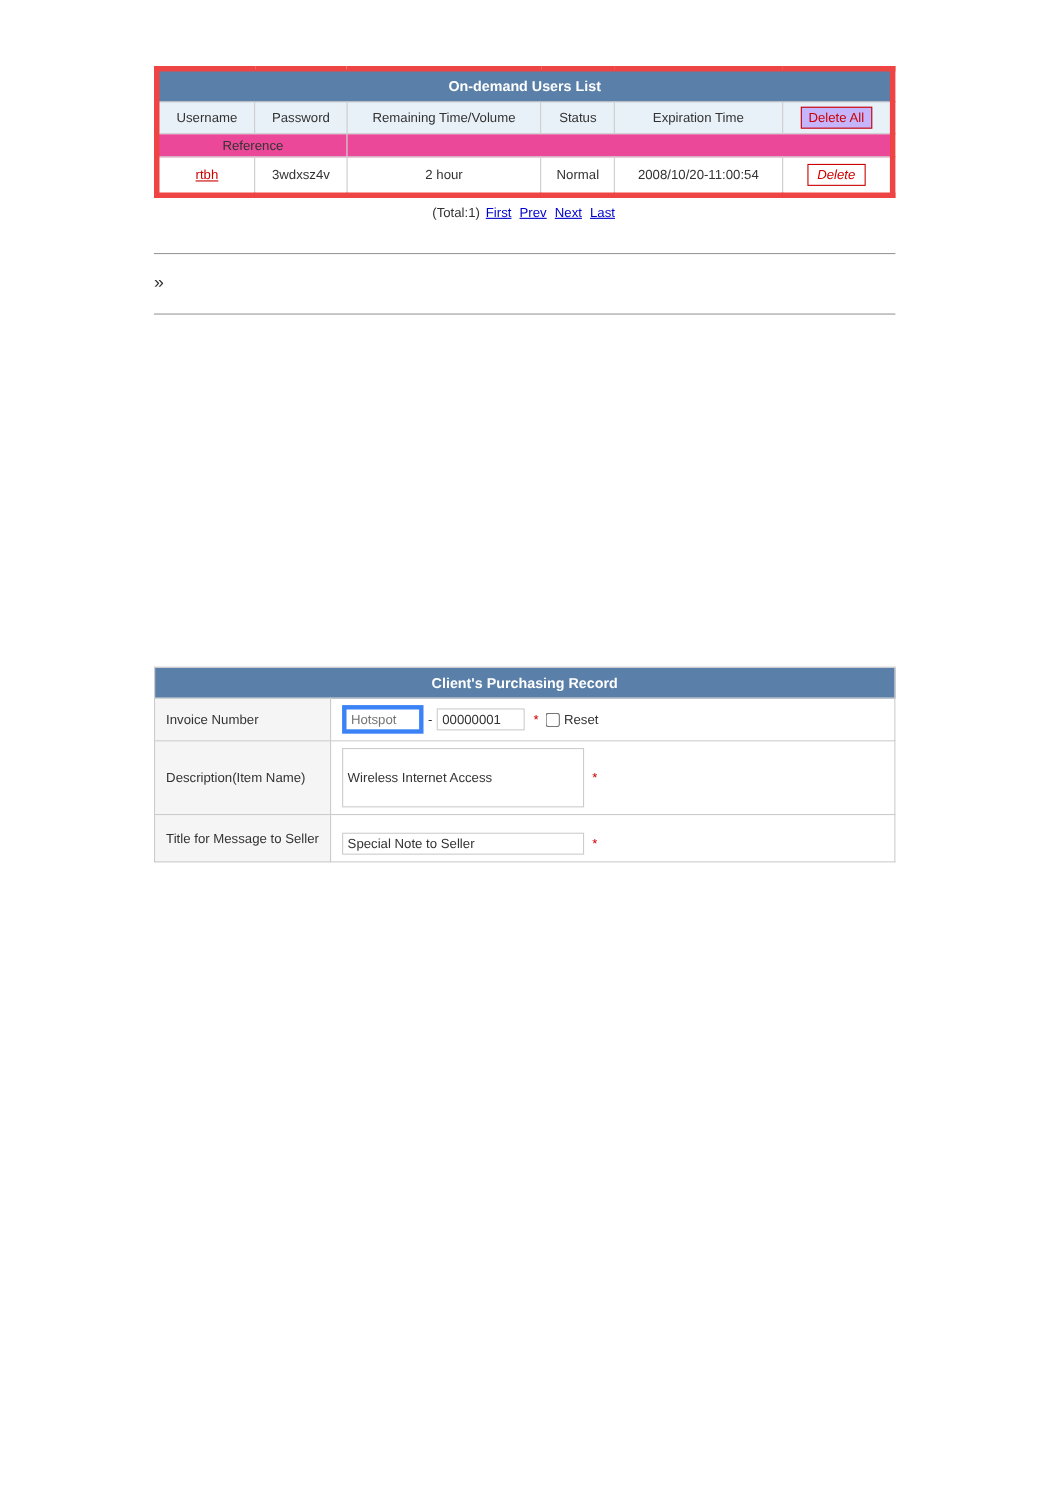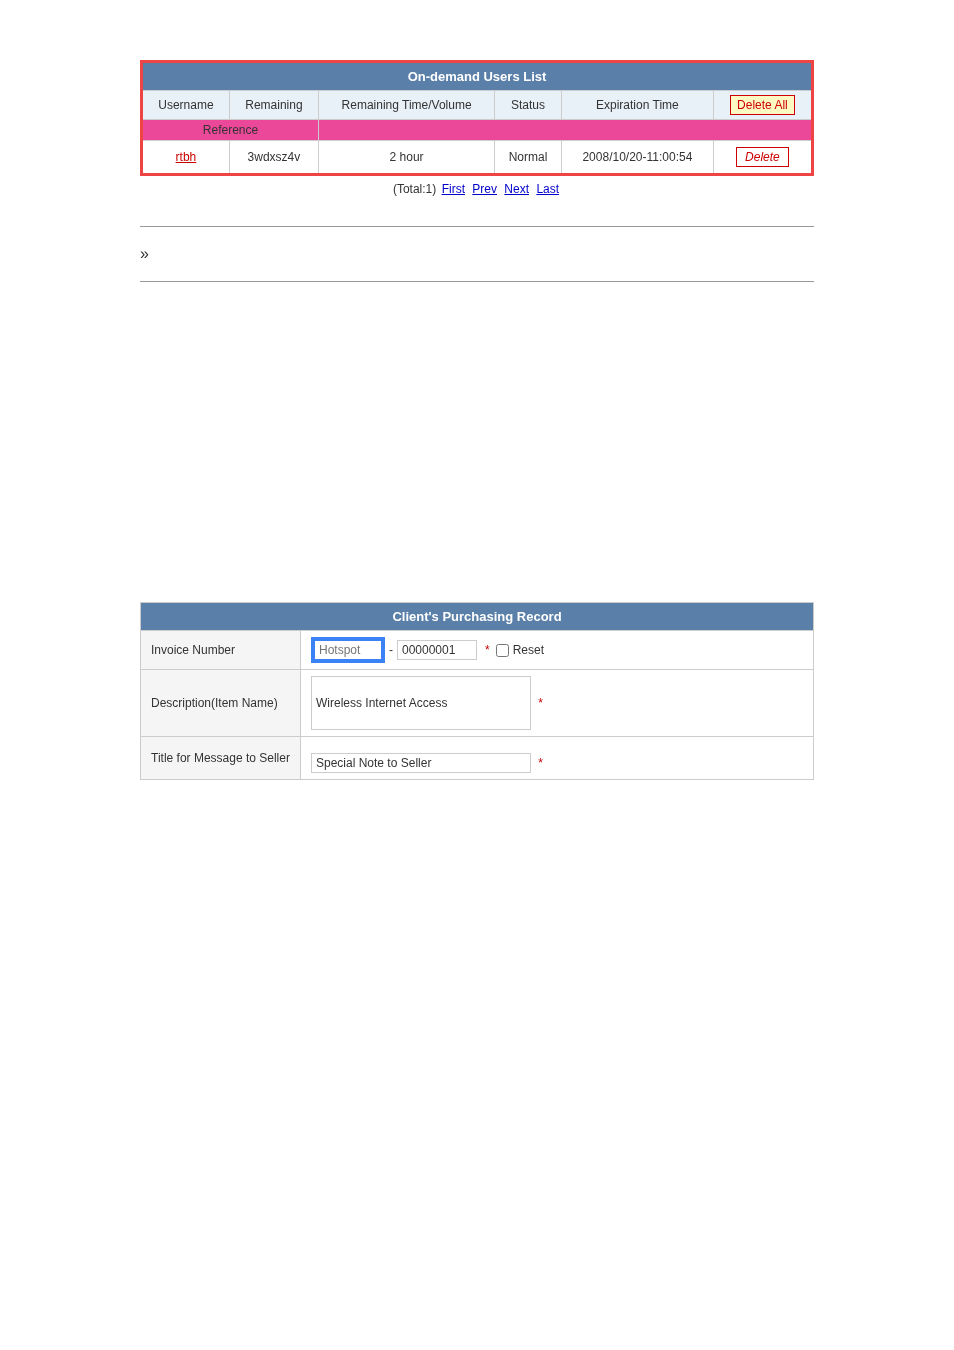--- a/index.html
+++ b/index.html
@@ -17,21 +17,21 @@
     }
 
     
     .users-table-wrapper {
       margin-bottom: 10px;
     }
 
     .users-table {
       width: 100%;
       border-collapse: collapse;
-      border: 3px solid #ef4444;
+      border: 5px solid #ef4444;
     }
 
     .users-table .table-header-row td {
       background: #5a7fa8;
       color: #fff;
       text-align: center;
       font-weight: bold;
       padding: 6px 8px;
       font-size: 13px;
     }
@@ -54,21 +54,21 @@
 
     .users-table .reference-row td {
       border: 1px solid #ccc;
       padding: 3px 8px;
       text-align: center;
       font-size: 12px;
       background: #ec4899;
     }
 
     .delete-all-btn {
-      background: #fef9c3;
+      background: #c4b5fd;
       border: 1px solid #cc0000;
       color: #cc0000;
       padding: 2px 6px;
       cursor: pointer;
       font-size: 12px;
     }
 
     .delete-btn {
       background: #fff;
       border: 1px solid #cc0000;
@@ -209,21 +209,21 @@
 <div class="page-wrapper">
 
   <div class="users-table-wrapper">
     <table class="users-table">
       <tbody>
           <tr class="table-header-row">
         <td colspan="6">On-demand Users List</td>
       </tr>
       <tr class="col-header-row">
         <td>Username</td>
-        <td>Remaining</td>
+        <td>Password</td>
         <td>
           <span>Remaining Time/Volume</span>
         </td>
         <td>Status</td>
         <td>Expiration Time</td>
         <td>
           <button class="delete-all-btn">Delete All</button>
         </td>
       </tr>
       <tr class="reference-row">

